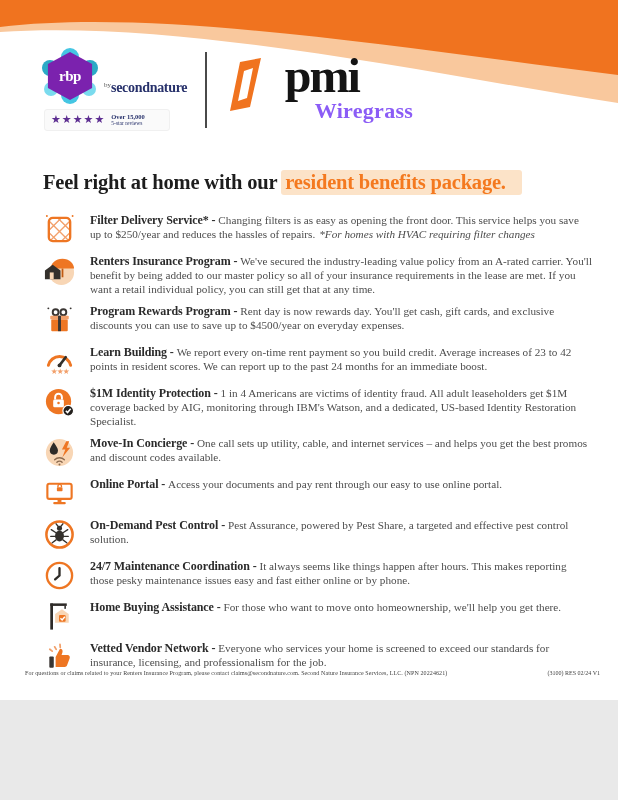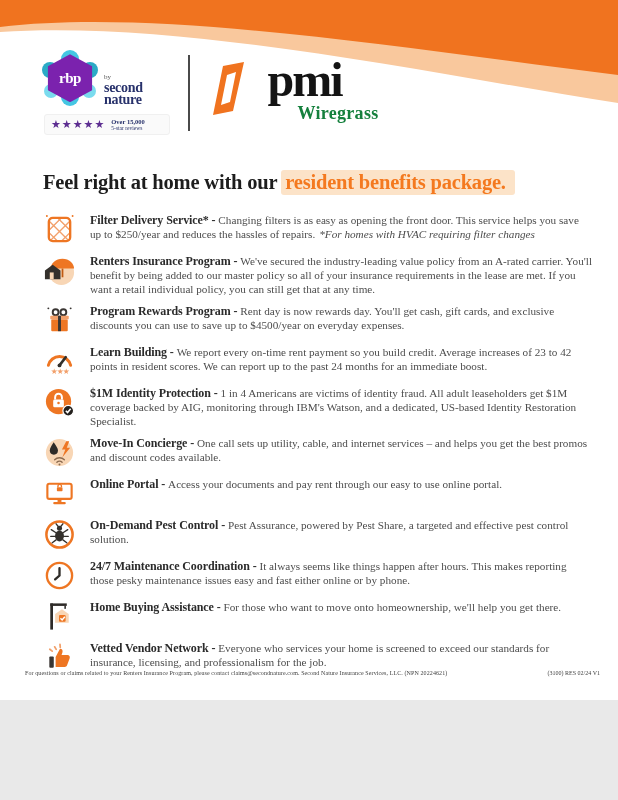--- a/index.html
+++ b/index.html
@@ -16,39 +16,39 @@
   .d1{width:18px;height:18px;background:#45C6E3;top:-2px;left:17px;}
   .d2{width:16px;height:16px;background:#2BAAC6;top:10px;left:38px;}
   .d3{width:18px;height:18px;background:#45C6E3;bottom:-2px;left:17px;}
   .d4{width:16px;height:16px;background:#2BAAC6;top:10px;left:-2px;}
   .d5{width:14px;height:14px;background:#7ADBEE;bottom:6px;right:0px;}
   .d6{width:14px;height:14px;background:#7ADBEE;bottom:6px;left:0px;}
   .hex{position:absolute;inset:2px;background:#7B22AE;
        clip-path:polygon(50% 0,96% 25%,96% 75%,50% 100%,4% 75%,4% 25%);
        display:flex;align-items:center;justify-content:center;
        color:#fff;font-weight:700;font-size:15px;letter-spacing:-.5px;}
-  .byblock{display:flex;flex-direction:column;line-height:1;margin-top:24px;}
+  .byblock{display:flex;flex-direction:row;line-height:1;margin-top:24px;}
   .by{font-size:7px;color:#5a5a5a;margin-bottom:1px;}
   .brandname{font-size:14px;font-weight:800;color:#27316B;line-height:.88;letter-spacing:-.3px;}
   .stars-box{margin-top:7px;background:#fafafa;border:1px solid #f0f0f0;border-radius:3px;
              padding:3px 6px;display:flex;align-items:center;gap:6px;width:112px;}
   .stars{color:#5D2E91;font-size:11px;letter-spacing:1px;line-height:1;}
   .rev{display:flex;flex-direction:column;line-height:1.15;}
   .rev-top{font-size:6.5px;font-weight:700;color:#27316B;}
   .rev-bot{font-size:5.5px;color:#27316B;}
   .vdiv{width:1.5px;height:76px;background:#4a4a4a;margin:0 16px 0 18px;flex:none;}
   .pmi-block{display:flex;align-items:flex-start;gap:22px;}
   .pmi-text{display:flex;flex-direction:column;}
   .pmi-name{font-size:48px;font-weight:800;color:#141414;line-height:.78;letter-spacing:-2px;}
-  .pmi-loc{font-size:18px;font-weight:600;color:#15803d;margin:4px 0 0 30px;letter-spacing:.3px;}
+  .pmi-loc{font-size:22px;font-weight:600;color:#8b5cf6;margin:4px 0 0 30px;letter-spacing:.3px;}
   
   .headline{position:absolute;top:171px;left:43px;right:24px;
             font-size:20.5px;font-weight:600;color:#1d1d1d;letter-spacing:-.2px;}
   .hl{color:#F4791F;font-weight:700;background:#FCE3C8;border-radius:3px;
-      padding:1px 9px 2px 4px;margin-left:4px;}
+      padding:1px 16px 2px 4px;margin-left:4px;}
   
   .list{position:absolute;top:213px;left:43px;right:26px;display:flex;flex-direction:column;gap:8px;}
   .row{display:flex;}
   .ic{width:47px;flex:none;padding-top:0;}
   .ic svg{width:33px;height:33px;display:block;}
   .bt{margin:0;font-size:11.2px;line-height:14px;color:#4c4c4c;}
   .bt b{font-size:12px;color:#2b2b2b;font-weight:700;letter-spacing:-.1px;}
   .note{font-style:italic;margin-left:4px;}
   
   .watermark{position:absolute;top:534px;left:0;width:100%;text-align:center;

